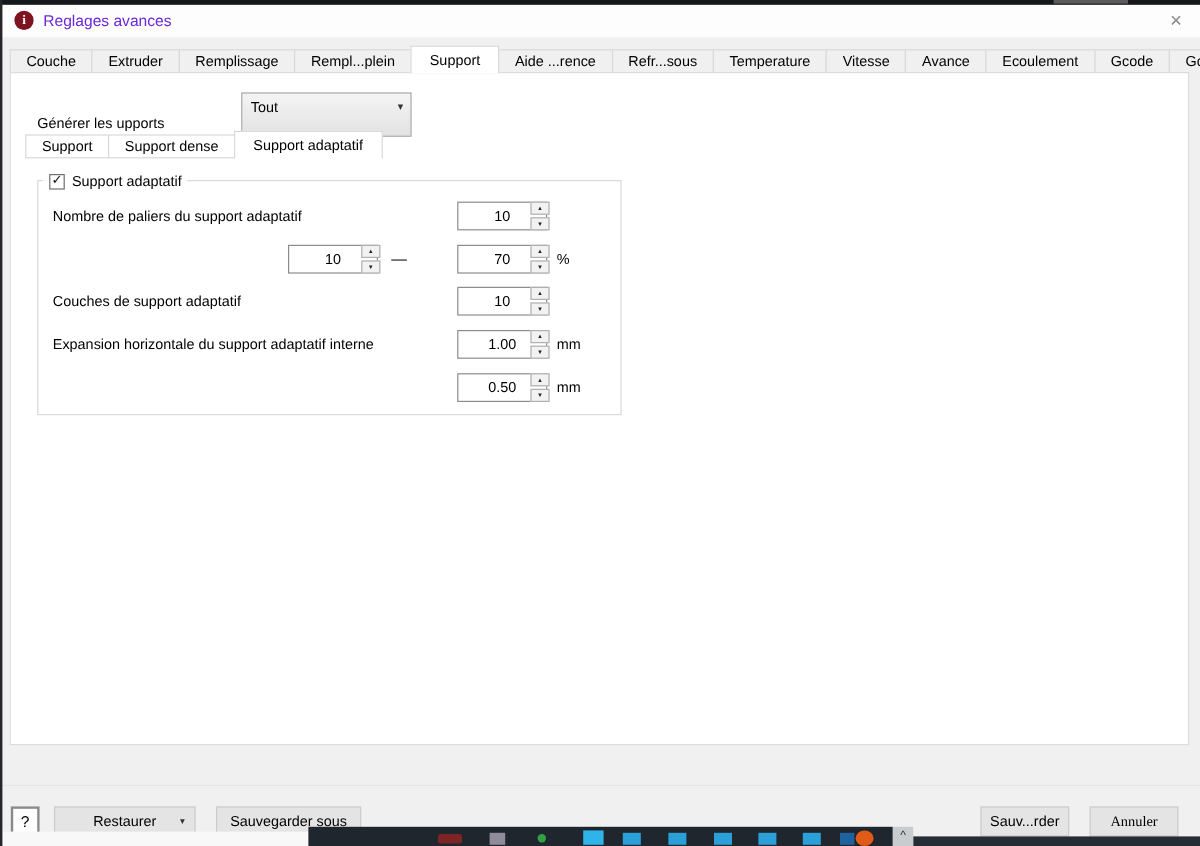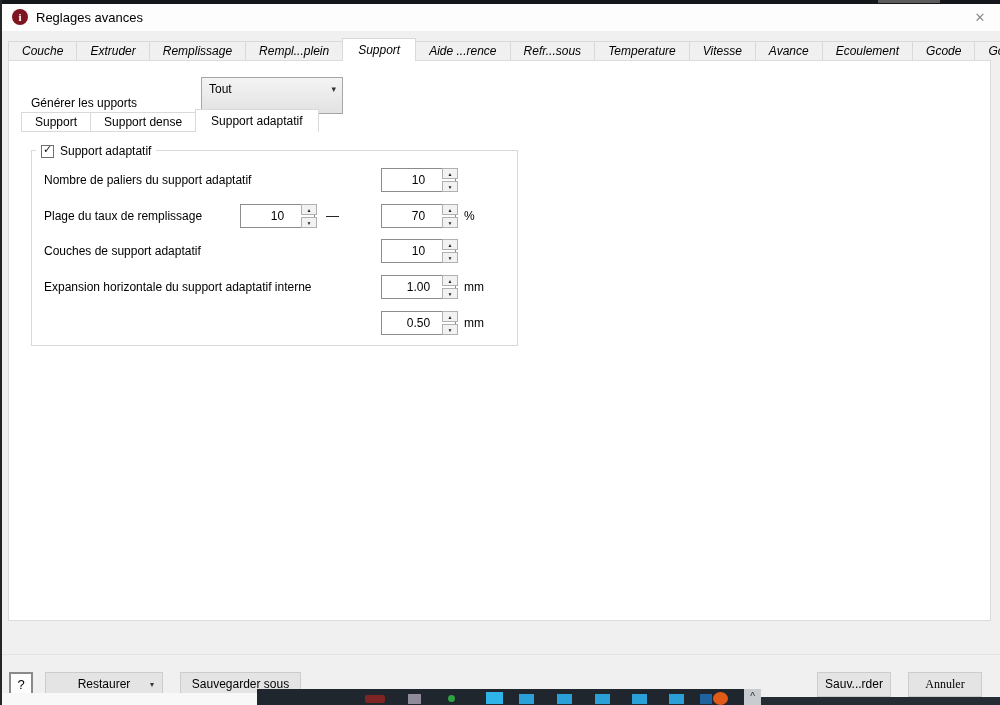--- a/index.html
+++ b/index.html
@@ -18,28 +18,28 @@
   .top-strip-lite { position:absolute; left:878px; top:0; width:62px; height:3px; background:#5c5c5c; z-index:41; }
   .left-strip { position:absolute; left:0; top:0; width:2px; height:705px; background:#24262a; z-index:40; }
 
   
   .titlebar { position:absolute; left:2px; top:4px; width:998px; height:27px; background:#fdfdfd; }
   .title-icon {
     position:absolute; left:10px; top:5px; width:16px; height:16px; border-radius:50%;
     background:#7e1420; color:#fff; font-weight:bold; font-size:11px; line-height:16px;
     text-align:center; font-family:"Liberation Serif", serif;
   }
-  .title-text { position:absolute; left:34px; top:6px; color:#000000; font-size:13px; }
+  .title-text { position:absolute; left:34px; top:6px; color:#6d28d9; font-size:13px; }
   .close-btn { position:absolute; right:8px; top:4px; width:24px; height:20px; color:#8d8d8d; font-size:13px; text-align:center; line-height:20px; }
 
   
   .tabbar { position:absolute; left:8px; top:38px; height:23px; display:flex; align-items:flex-end; z-index:3; }
   .tab {
     height:19px; line-height:18px; padding:0 13px; background:#f0f0f0;
-    border:1px solid #d9d9d9; border-bottom:none; margin-bottom:1px; white-space:nowrap;font-style:italic;
+    border:1px solid #d9d9d9; border-bottom:none; margin-bottom:1px; white-space:nowrap;
   }
   .tab + .tab { margin-left:-1px; }
   .tab.active {
     height:23px; line-height:23px; margin-bottom:0; background:#fff; z-index:4; position:relative;
     padding:0 15px;
   }
 
   
   .panel { position:absolute; left:8px; top:60px; width:983px; height:561px; background:#fff; border:1px solid #dcdcdc; }
 
@@ -172,21 +172,20 @@
         <div class="spin-input">10</div>
         <div class="spin-btns">
           <div class="spin-up">▲</div>
           <div class="spin-down">▼</div>
         </div>
       </div>
       <span class="unit"></span>
     </div>
 
     <div class="grow" style="top:53px;">
-      <span class="grow-label">Plage du taux de remplissage</span>
       <div class="spin spin-min">
         <div class="spin-input">10</div>
         <div class="spin-btns">
           <div class="spin-up">▲</div>
           <div class="spin-down">▼</div>
         </div>
       </div>
       <span class="dash">—</span>
       <div class="spin spin-col">
         <div class="spin-input">70</div>

